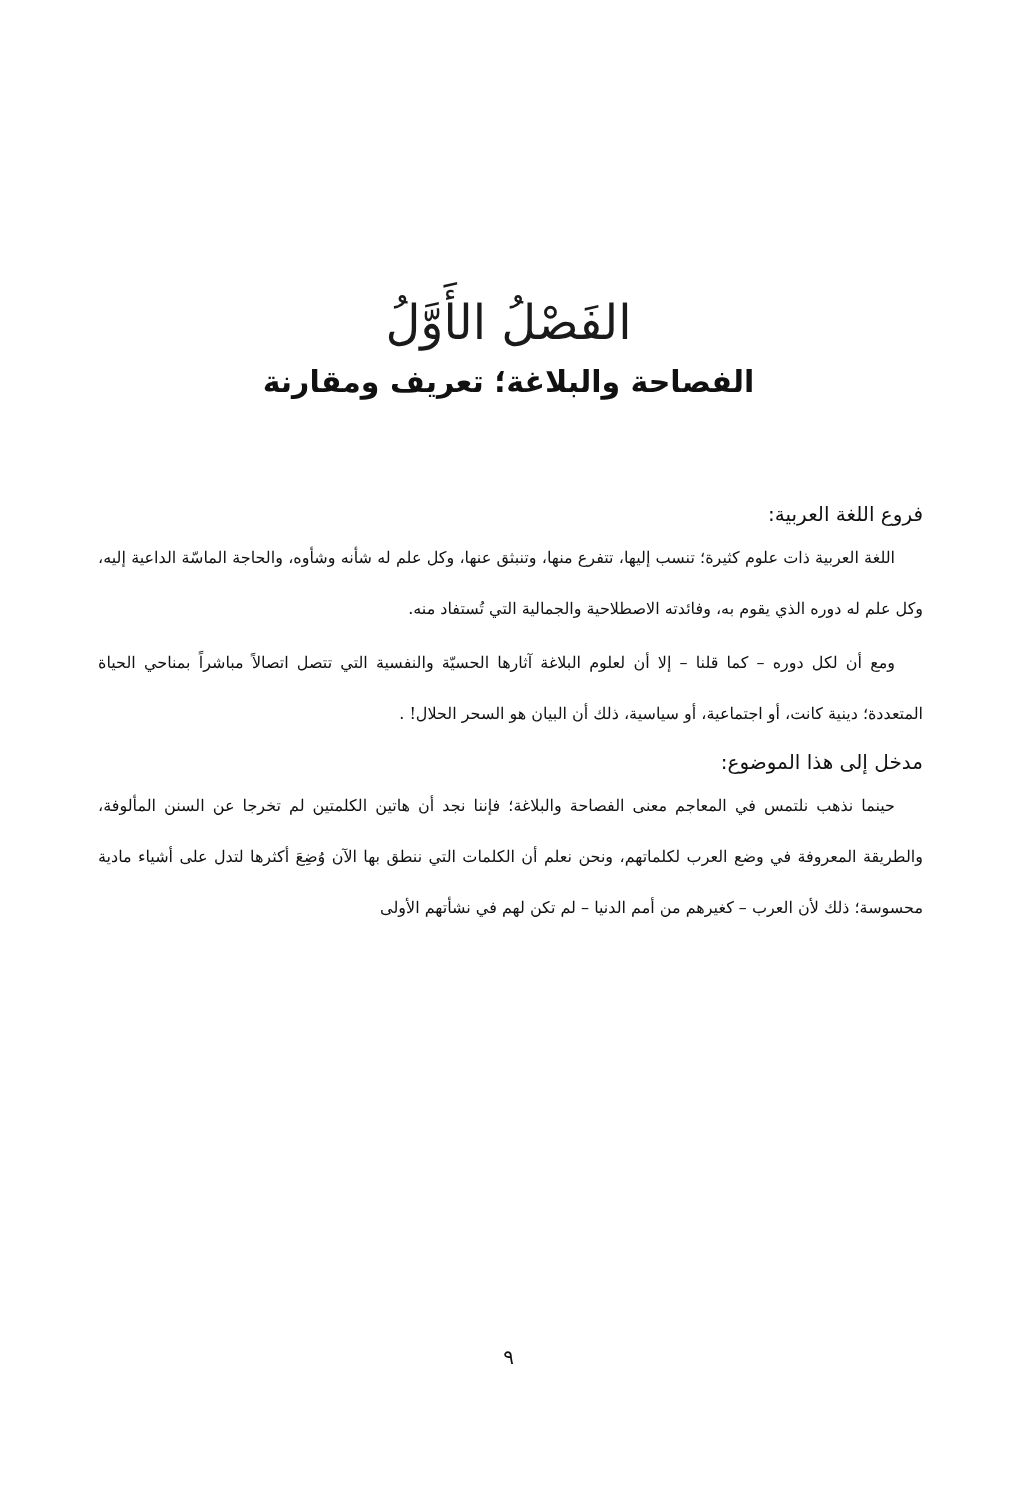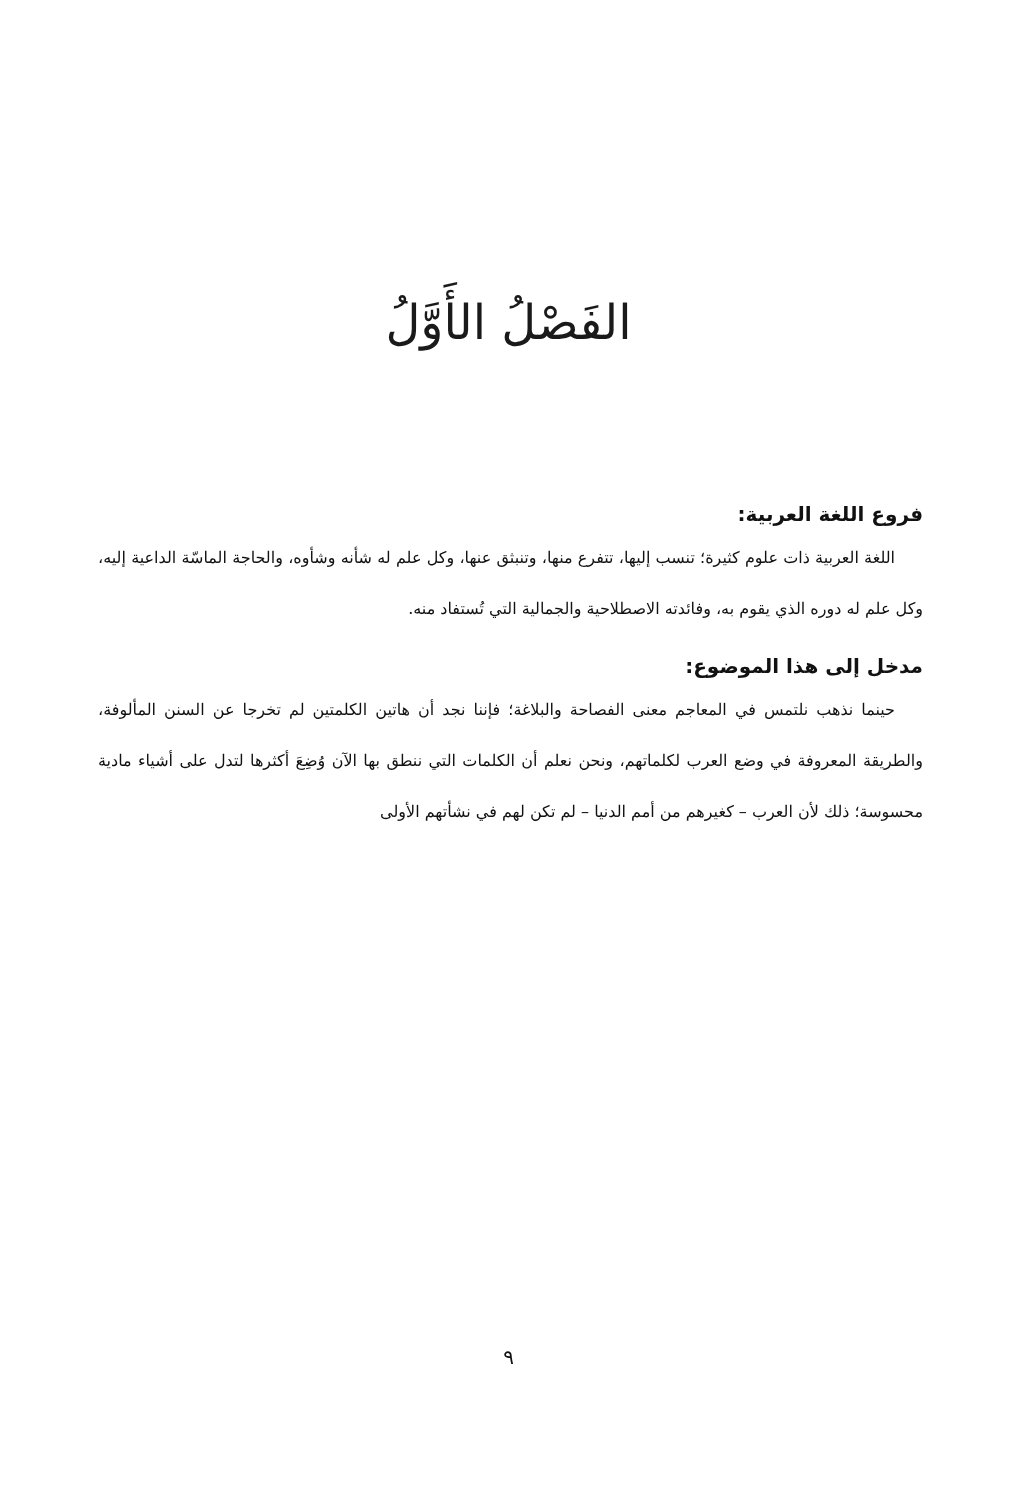--- a/index.html
+++ b/index.html
@@ -50,57 +50,59 @@
       position: absolute;
       top: 496px;
       left: 98px;
       width: 825px;
       direction: rtl;
       text-align: justify;
       text-align-last: right;
     }
     .section-heading {
       font-family: "DejaVu Sans", sans-serif;
-      font-weight: bold;
+      font-weight: normal;
       font-size: 20px;
       line-height: 36px;
       margin: 0;
       text-align: left;
     }
     .para {
       font-family: "DejaVu Serif", serif;
       font-size: 16px;
       line-height: 51px;
       margin: 0 0 3px 0;
       text-indent: 28px;
     }
     .heading-1 { margin-top: 0; }
-    .heading-2 { margin-top: 14px; }
+    .heading-2 { margin-top: 5px; }
     .page-number {
       position: absolute;
       top: 1345px;
       left: 0;
       width: 1017px;
       text-align: center;
       font-family: "DejaVu Sans", sans-serif;
       font-size: 20px;
       color: #111111;
     }
   </style>
 </head>
 <body>
 
 <div class="page">
 
   <div class="chapter-label">الفَصْلُ الأَوَّلُ</div>
+  <div class="chapter-title">الفصاحة والبلاغة؛ تعريف ومقارنة</div>
 
   <div class="content">
 
     <h2 class="section-heading heading-1">فروع اللغة العربية:</h2>
     <p class="para">اللغة العربية ذات علوم كثيرة؛ تنسب إليها، تتفرع منها، وتنبثق عنها، وكل علم له شأنه وشأوه، والحاجة الماسّة الداعية إليه، وكل علم له دوره الذي يقوم به، وفائدته الاصطلاحية والجمالية التي تُستفاد منه.</p>
+    <p class="para">ومع أن لكل دوره – كما قلنا – إلا أن لعلوم البلاغة آثارها الحسيّة والنفسية التي تتصل اتصالاً مباشراً بمناحي الحياة المتعددة؛ دينية كانت، أو اجتماعية، أو سياسية، ذلك أن البيان هو السحر الحلال! .</p>
 
     <h2 class="section-heading heading-2">مدخل إلى هذا الموضوع:</h2>
     <p class="para">حينما نذهب نلتمس في المعاجم معنى الفصاحة والبلاغة؛ فإننا نجد أن هاتين الكلمتين لم تخرجا عن السنن المألوفة، والطريقة المعروفة في وضع العرب لكلماتهم، ونحن نعلم أن الكلمات التي ننطق بها الآن وُضِعَ أكثرها لتدل على أشياء مادية محسوسة؛ ذلك لأن العرب – كغيرهم من أمم الدنيا – لم تكن لهم في نشأتهم الأولى</p>
 
   </div>
 
   <div class="page-number">٩</div>
 
 </div>
 

